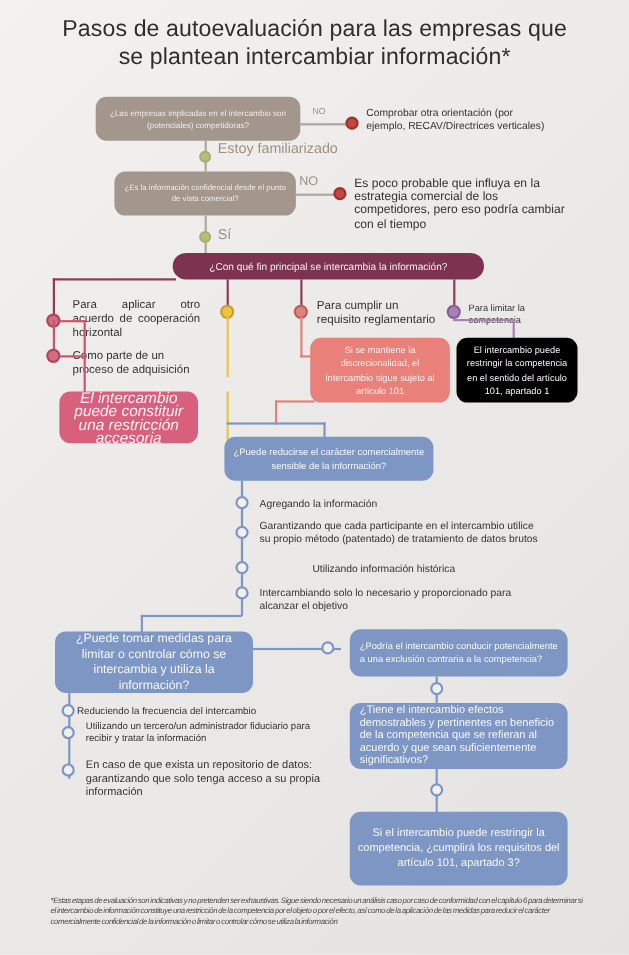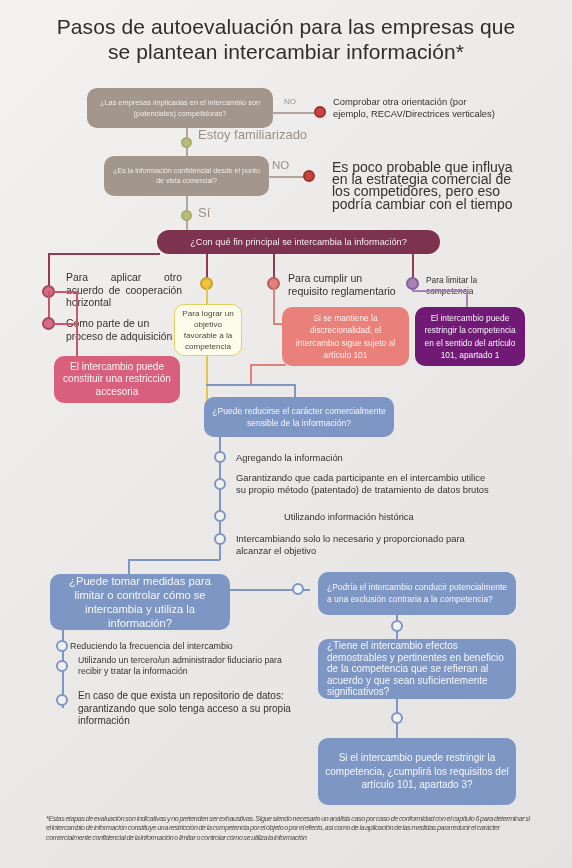--- a/index.html
+++ b/index.html
@@ -41,21 +41,21 @@
   .dot.blue-open{background:#f0f0ee;border:2.5px solid #7e96c4;}
 
   
   .box{position:absolute;border-radius:10px;box-sizing:border-box;
        display:flex;align-items:center;justify-content:center;
        text-align:center;padding:4px 6px;overflow:visible;}
   .box.grey{background:#a3968c;color:#efece8;}
   .box.plum{background:#7d3250;color:#f6eef1;border-radius:13px;}
   .box.pink{background:#d9607c;color:#fdf3f5;}
   .box.salmon{background:#e98079;color:#fdf2f1;}
-  .box.purple{background:#701a75;color:#f8f3fa;}
+  .box.purple{background:#000000;color:#f8f3fa;}
   .box.blue{background:#7e96c4;color:#f6f8fc;}
   .box.cream{background:#fdfbe9;border:1px solid #e6cf62;color:#4a4a45;}
 
   .lbl{position:absolute;color:#3c3c3c;}
   .lbl.tan{color:#9c9086;}
   .lbl.dark{color:#333;}
 
   #footnote{
     left:46px;top:815px;width:484px;
     font-size:7.1px;line-height:9.4px;
@@ -84,21 +84,21 @@
   <div class="dot olive abs" style="left:181px;top:137px;width:11px;height:11px;"></div>
   <div class="lbl tan abs" style="left:198px;top:127px;width:120px;font-size:13px;line-height:15px;">Estoy familiarizado</div>
 
   <div class="box grey abs" style="left:104px;top:156px;width:165px;height:40px;">
     <span style="font-size:7.1px;line-height:10px;">¿Es la información confidencial desde el punto de vista comercial?</span>
   </div>
 
   <div class="ln grey abs" style="left:268px;top:176px;width:40px;height:1.6px;"></div>
   <div class="lbl tan abs" style="left:272px;top:159px;font-size:11.5px;">NO</div>
   <div class="dot red abs" style="left:303px;top:170px;width:12px;height:12px;"></div>
-  <div class="lbl dark abs" style="left:332px;top:161px;width:200px;font-size:14px;line-height:12.2px;">Es poco probable que influya en la estrategia comercial de los competidores, pero eso podría cambiar con el tiempo</div>
+  <div class="lbl dark abs" style="left:322px;top:161px;width:200px;font-size:11px;line-height:12.2px;">Es poco probable que influya en la estrategia comercial de los competidores, pero eso podría cambiar con el tiempo</div>
 
   <div class="ln grey abs" style="left:186px;top:196px;width:1.6px;height:36px;"></div>
   <div class="dot olive abs" style="left:181px;top:210px;width:11px;height:11px;"></div>
   <div class="lbl tan abs" style="left:198px;top:205px;font-size:13px;">Sí</div>
 
   <div class="box plum abs" style="left:157px;top:230px;width:283px;height:24px;">
     <span style="font-size:9.2px;">¿Con qué fin principal se intercambia la información?</span>
   </div>
 
   <div class="ln plum abs" style="left:48px;top:253px;width:112px;height:1.6px;"></div>
@@ -112,28 +112,25 @@
 
   <div class="ln rose abs" style="left:48px;top:291px;width:1.6px;height:32px;"></div>
   <div class="dot rose abs" style="left:42px;top:317px;width:13px;height:13px;"></div>
   <div class="lbl dark abs" style="left:66px;top:318px;width:112px;font-size:10.4px;line-height:12.6px;">Como parte de un proceso de adquisición</div>
 
   <div class="ln rose abs" style="left:76px;top:291px;width:1.6px;height:66px;"></div>
   <div class="ln rose abs" style="left:54px;top:291px;width:23px;height:1.6px;"></div>
   <div class="ln rose abs" style="left:54px;top:323px;width:23px;height:1.6px;"></div>
 
   <div class="box pink abs" style="left:54px;top:356px;width:126px;height:47px;">
-    <span style="font-size:10px;line-height:12.5px;">El intercambio puede constituir una restricción accesoria</span>
+    <span style="font-size:14px;line-height:12.5px;font-style:italic;">El intercambio puede constituir una restricción accesoria</span>
   </div>
 
   <div class="dot yellow abs" style="left:200px;top:277px;width:13px;height:13px;"></div>
   <div class="ln yellow abs" style="left:206px;top:288px;width:1.8px;height:55px;"></div>
-  <div class="box cream abs" style="left:174px;top:304px;width:68px;height:52px;">
-    <span style="font-size:8.1px;line-height:11px;">Para lograr un objetivo favorable a la competencia</span>
-  </div>
   <div class="ln yellow abs" style="left:206px;top:356px;width:1.8px;height:62px;"></div>
 
   <div class="dot salmon abs" style="left:267px;top:277px;width:13px;height:13px;"></div>
   <div class="lbl dark abs" style="left:288px;top:272px;width:110px;font-size:10.6px;line-height:13px;">Para cumplir un requisito reglamentario</div>
   <div class="ln salmon abs" style="left:273px;top:288px;width:1.8px;height:37px;"></div>
   <div class="ln salmon abs" style="left:273px;top:323px;width:24px;height:1.8px;"></div>
   <div class="box salmon abs" style="left:282px;top:307px;width:127px;height:59px;">
     <span style="font-size:8.4px;line-height:12.4px;">Si se mantiene la discrecionalidad, el intercambio sigue sujeto al artículo 101</span>
   </div>
   <div class="ln salmon abs" style="left:250px;top:364px;width:36px;height:1.8px;"></div>

